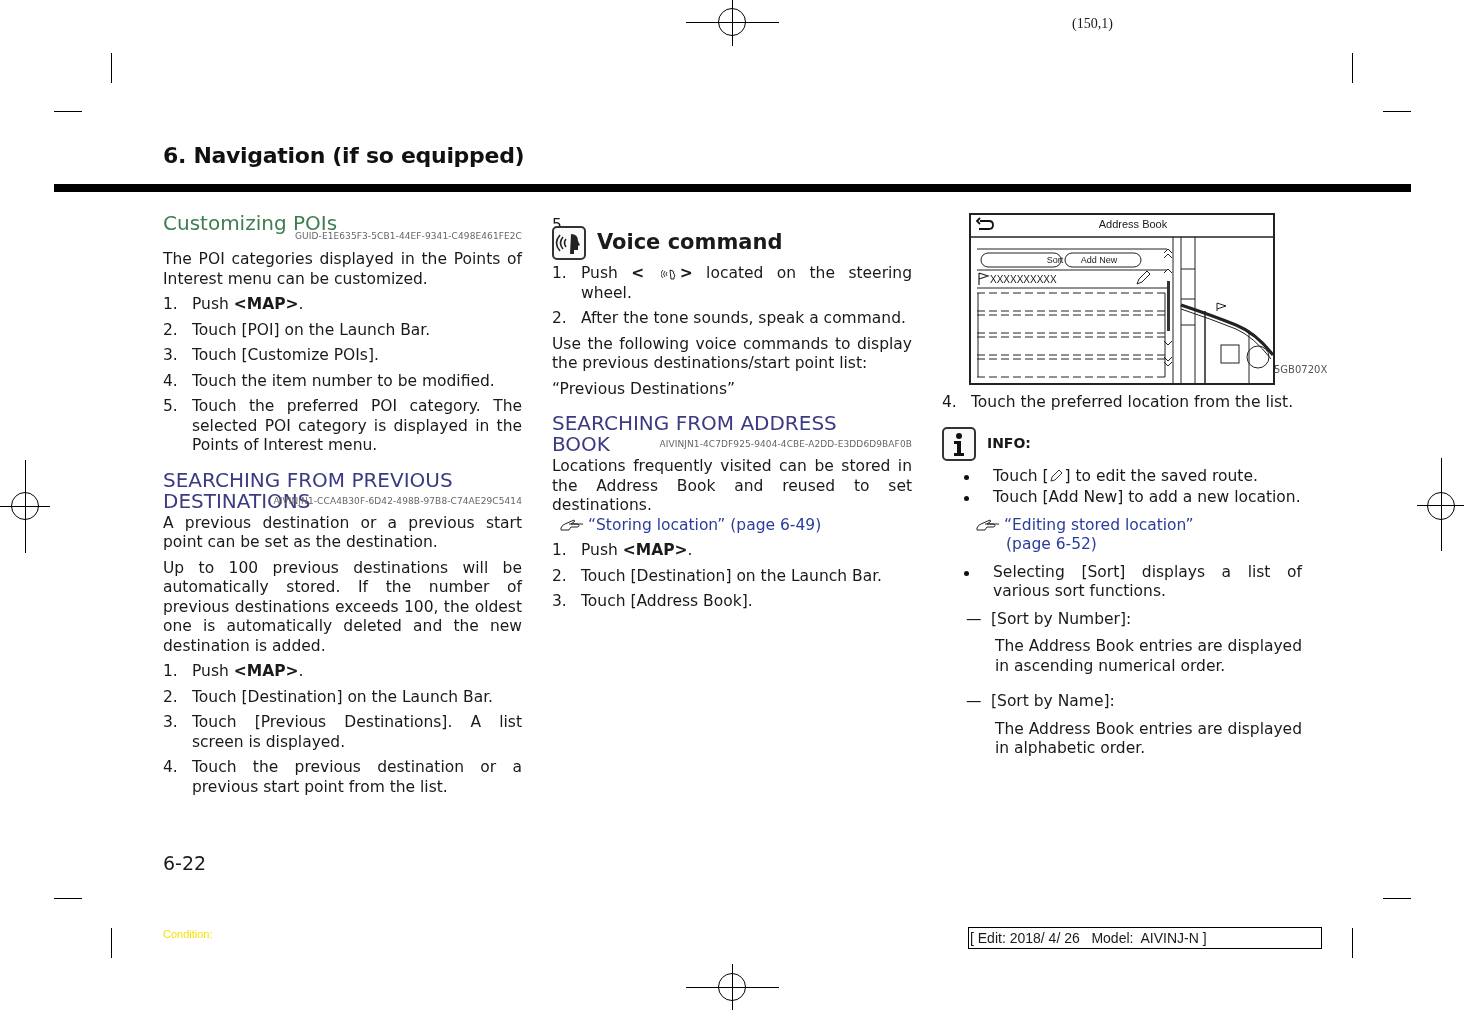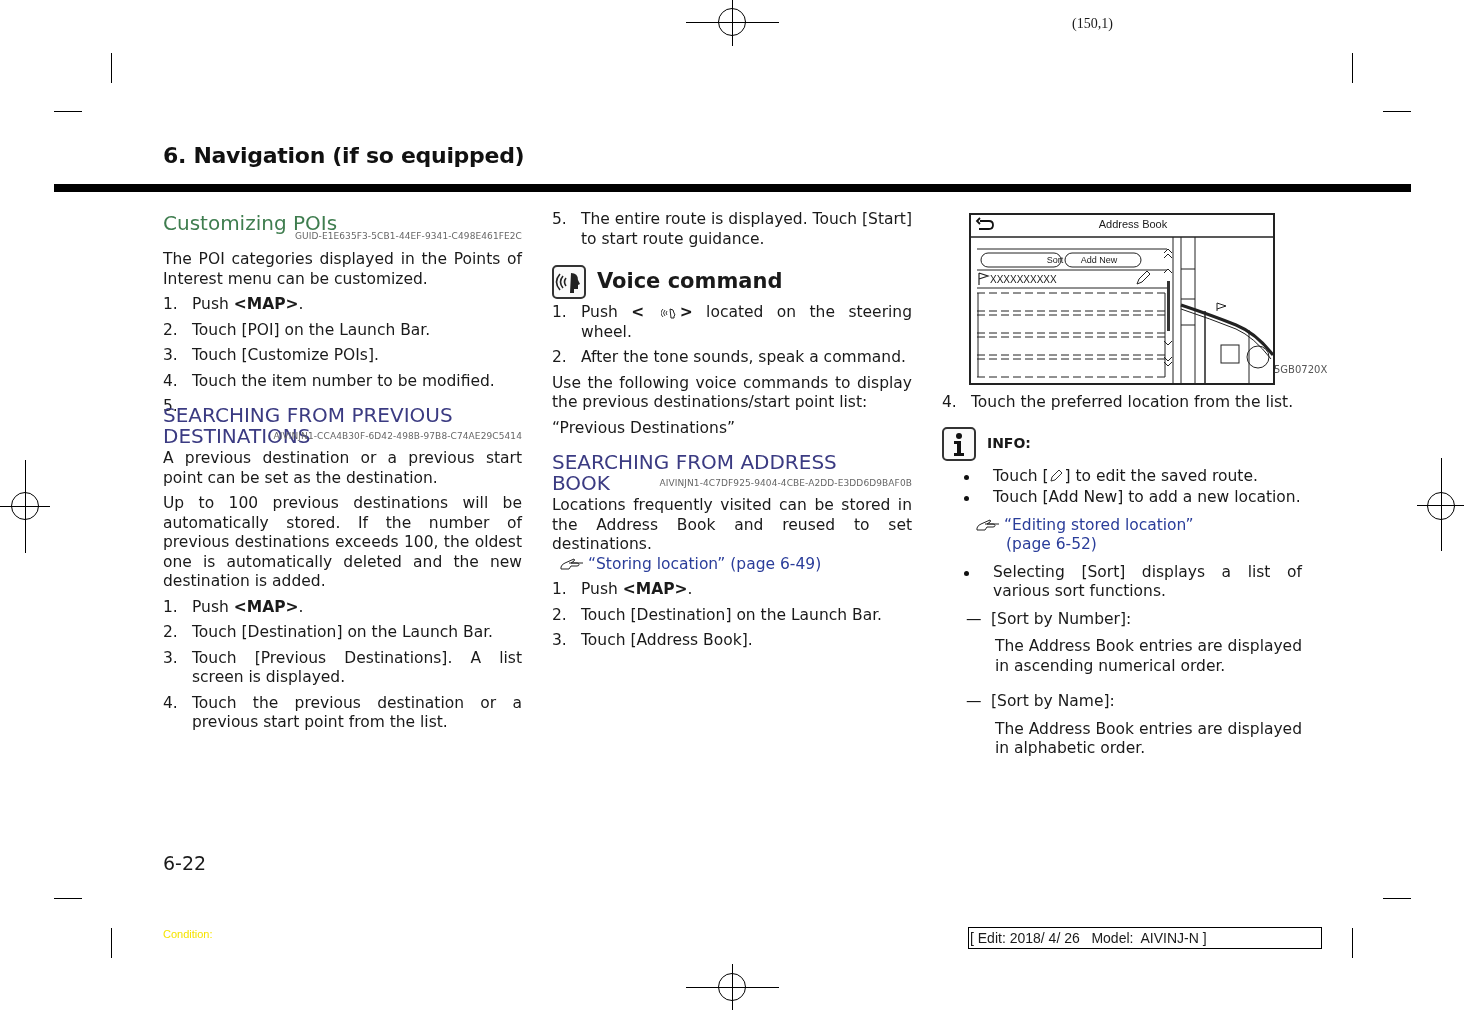--- a/index.html
+++ b/index.html
@@ -89,41 +89,41 @@
   <div class="h-green">
     <span>Customizing POIs</span>
     <span class="guid" style="top:13px;">GUID-E1E635F3-5CB1-44EF-9341-C498E461FE2C</span>
   </div>
   <p class="p" style="margin-top:16px;">The POI categories displayed in the Points of Interest menu can be customized.</p>
   <ol class="ol">
     <li><span class="num">1.</span><span>Push </span><b class="key">&lt;MAP&gt;</b><span>.</span></li>
     <li><span class="num">2.</span><span>Touch [POI] on the Launch Bar.</span></li>
     <li><span class="num">3.</span><span>Touch [Customize POIs].</span></li>
     <li><span class="num">4.</span><span>Touch the item number to be modified.</span></li>
-    <li><span class="num">5.</span></li>
+    <li><span class="num">5.</span><span>Touch the preferred POI category. The selected POI category is displayed in the Points of Interest menu.</span></li>
   </ol>
 
   <div class="h-purple" style="margin-top:14px;">
     <div>SEARCHING FROM PREVIOUS</div>
     <div>DESTINATIONS</div>
     <span class="guid" style="bottom:0;">AIVINJN1-CCA4B30F-6D42-498B-97B8-C74AE29C5414</span>
   </div>
   <p class="p" style="margin-top:2px;">A previous destination or a previous start point can be set as the destination.</p>
   <p class="p">Up to 100 previous destinations will be automatically stored. If the number of previous destinations exceeds 100, the oldest one is automatically deleted and the new destination is added.</p>
   <ol class="ol">
     <li><span class="num">1.</span><span>Push </span><b class="key">&lt;MAP&gt;</b><span>.</span></li>
     <li><span class="num">2.</span><span>Touch [Destination] on the Launch Bar.</span></li>
     <li><span class="num">3.</span><span>Touch [Previous Destinations]. A list screen is displayed.</span></li>
     <li><span class="num">4.</span><span>Touch the previous destination or a previous start point from the list.</span></li>
   </ol>
 </div>
 
 <div class="col col2">
   <ol class="ol">
-    <li><span class="num">5.</span><span>The entire route is displayed. Touch [Start] to start route guidance.</span></li>
+    <li><span class="num">5.</span></li>
   </ol>
 
   <div style="margin-top:16px;margin-bottom:4px;">
     <span class="iconbox">
       <svg width="30" height="30" viewBox="0 0 30 30" style="position:absolute;left:0;top:0;">
         <path d="M17 6 q7 0 7 7 l2 4 -2 1 v4 h-4 v4 h-4 z" fill="#222"></path>
         <path d="M12 11 q-3 4 0 8" stroke="#222" stroke-width="1.6" fill="none"></path>
         <path d="M9 9 q-5 6 0 12" stroke="#222" stroke-width="1.6" fill="none"></path>
         <path d="M6 7 q-7 8 0 16" stroke="#222" stroke-width="1.6" fill="none"></path>
       </svg>

